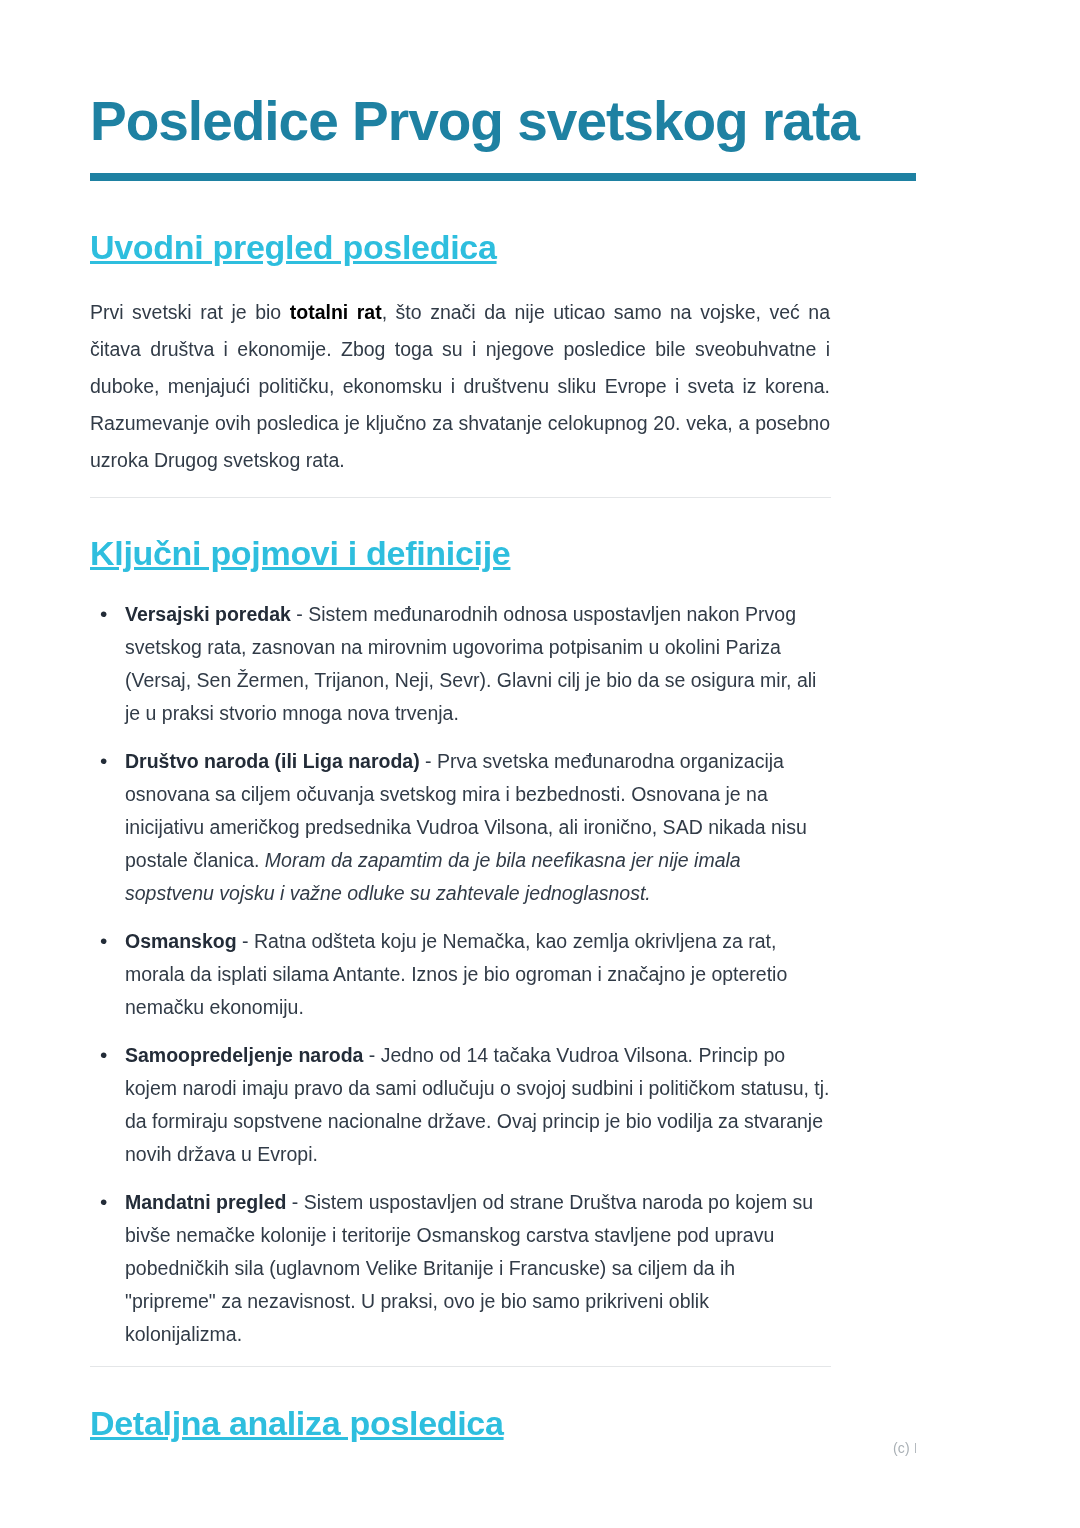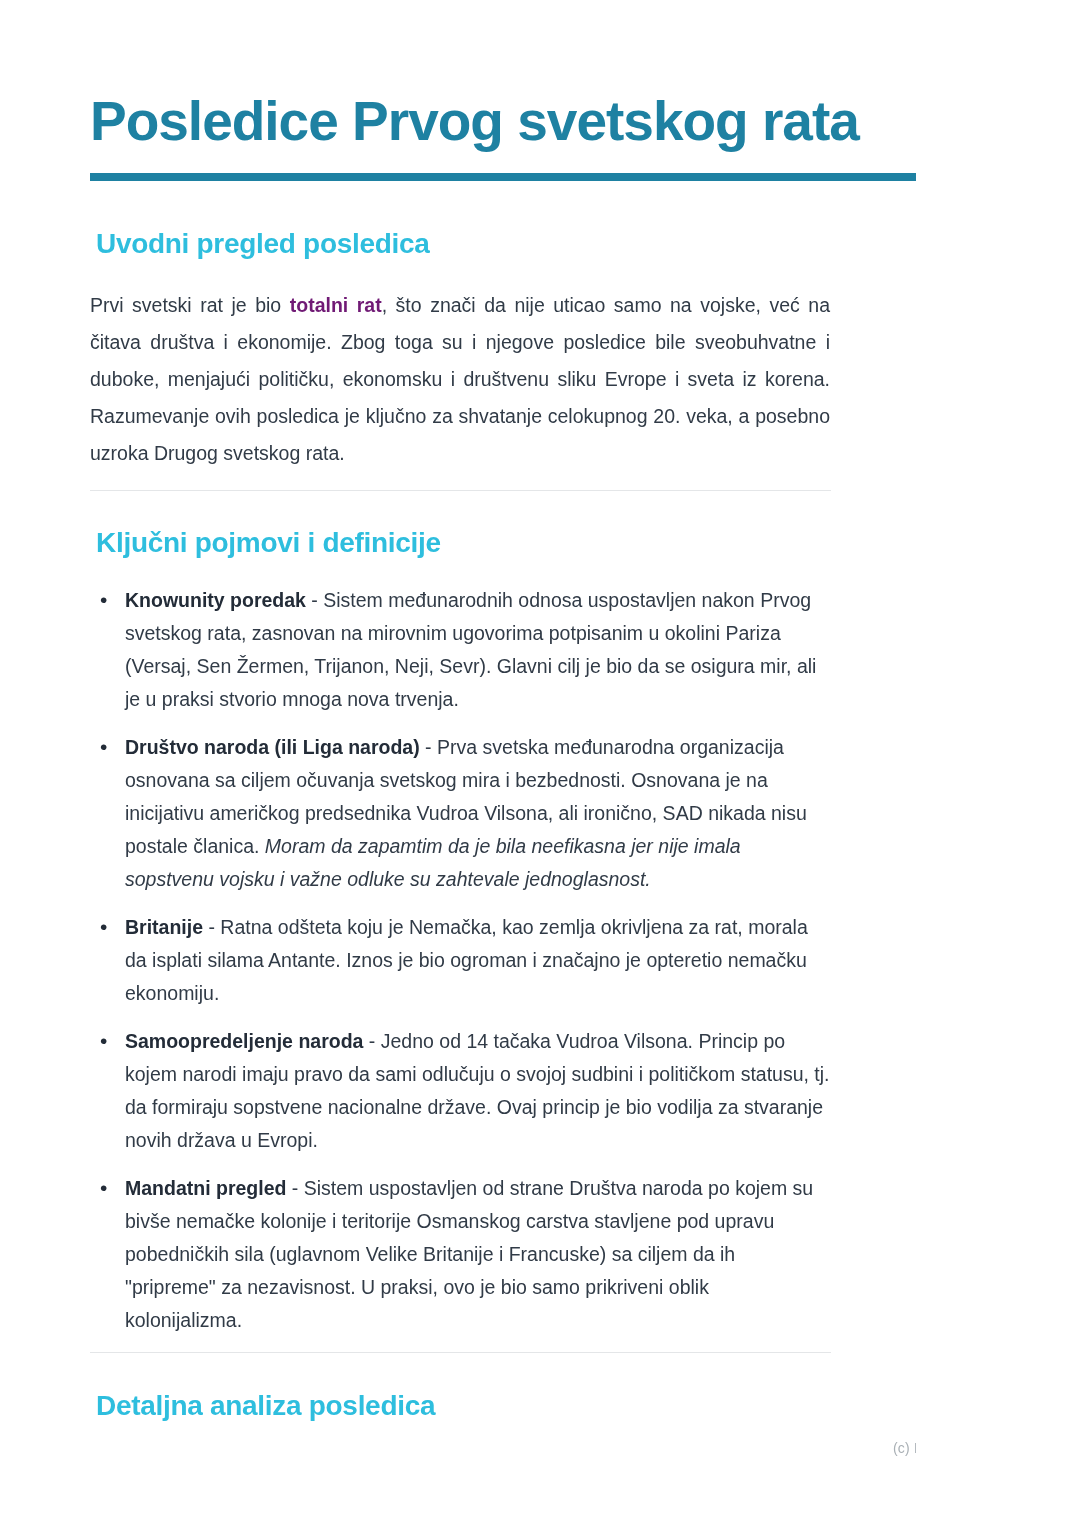--- a/index.html
+++ b/index.html
@@ -39,39 +39,40 @@
     letter-spacing: -1px;
     color: #1e81a2;
   }
   .title-rule {
     margin-top: 22px;
     width: 841px;
     height: 8px;
     background: #1e81a2;
   }
   .h2 {
-    margin: 6px;
-    font-size: 28px;
+    margin: 0;
+    font-size: 34px;
     line-height: 1.2;
     font-weight: 700;
     letter-spacing: -0.3px;
     color: #2ebede;
+    text-decoration: underline;
   }
   .h2-intro   { margin-top: 46px; }
   .h2-terms   { margin-top: 35px; }
   .h2-analysis{ margin-top: 36px; }
   .intro {
     margin: 26px 0 0 0;
     width: 740px;
     font-size: 19.5px;
     line-height: 37px;
     text-align: justify;
     color: #313b47;
   }
-  .intro strong { color: #701a75; }
+  .intro strong { color: #000000; }
   .divider {
     border: none;
     border-top: 1px solid #e4e6e8;
     width: 741px;
     margin: 0;
   }
   .divider-1 { margin-top: 18px; }
   .divider-2 { margin-top: 12px; }
   .terms {
     list-style: none;
@@ -120,23 +121,23 @@
     <section>
       <h2 class="h2 h2-intro">Uvodni pregled posledica</h2>
       <p class="intro"><span>Prvi svetski rat je bio </span><strong>totalni rat</strong><span>, što znači da nije uticao samo na vojske, već na čitava društva i ekonomije. Zbog toga su i njegove posledice bile sveobuhvatne i duboke, menjajući političku, ekonomsku i društvenu sliku Evrope i sveta iz korena. Razumevanje ovih posledica je ključno za shvatanje celokupnog 20. veka, a posebno uzroka Drugog svetskog rata.</span></p>
     </section>
 
     <hr class="divider divider-1">
 
     <section>
       <h2 class="h2 h2-terms">Ključni pojmovi i definicije</h2>
       <ul class="terms" id="terms-list">
-          <li><strong>Knowunity poredak</strong> - Sistem međunarodnih odnosa uspostavljen nakon Prvog svetskog rata, zasnovan na mirovnim ugovorima potpisanim u okolini Pariza (Versaj, Sen Žermen, Trijanon, Neji, Sevr). Glavni cilj je bio da se osigura mir, ali je u praksi stvorio mnoga nova trvenja.</li>
+          <li><strong>Versajski poredak</strong> - Sistem međunarodnih odnosa uspostavljen nakon Prvog svetskog rata, zasnovan na mirovnim ugovorima potpisanim u okolini Pariza (Versaj, Sen Žermen, Trijanon, Neji, Sevr). Glavni cilj je bio da se osigura mir, ali je u praksi stvorio mnoga nova trvenja.</li>
           <li><strong>Društvo naroda (ili Liga naroda)</strong> - Prva svetska međunarodna organizacija osnovana sa ciljem očuvanja svetskog mira i bezbednosti. Osnovana je na inicijativu američkog predsednika Vudroa Vilsona, ali ironično, SAD nikada nisu postale članica. <em>Moram da zapamtim da je bila neefikasna jer nije imala sopstvenu vojsku i važne odluke su zahtevale jednoglasnost.</em></li>
-          <li><strong>Britanije</strong> - Ratna odšteta koju je Nemačka, kao zemlja okrivljena za rat, morala da isplati silama Antante. Iznos je bio ogroman i značajno je opteretio nemačku ekonomiju.</li>
+          <li><strong>Osmanskog</strong> - Ratna odšteta koju je Nemačka, kao zemlja okrivljena za rat, morala da isplati silama Antante. Iznos je bio ogroman i značajno je opteretio nemačku ekonomiju.</li>
           <li><strong>Samoopredeljenje naroda</strong> - Jedno od 14 tačaka Vudroa Vilsona. Princip po kojem narodi imaju pravo da sami odlučuju o svojoj sudbini i političkom statusu, tj. da formiraju sopstvene nacionalne države. Ovaj princip je bio vodilja za stvaranje novih država u Evropi.</li>
           <li><strong>Mandatni pregled</strong> - Sistem uspostavljen od strane Društva naroda po kojem su bivše nemačke kolonije i teritorije Osmanskog carstva stavljene pod upravu pobedničkih sila (uglavnom Velike Britanije i Francuske) sa ciljem da ih "pripreme" za nezavisnost. U praksi, ovo je bio samo prikriveni oblik kolonijalizma.</li>
         </ul>
     </section>
 
     <hr class="divider divider-2">
 
     <section>
       <h2 class="h2 h2-analysis">Detaljna analiza posledica</h2>
     </section>

